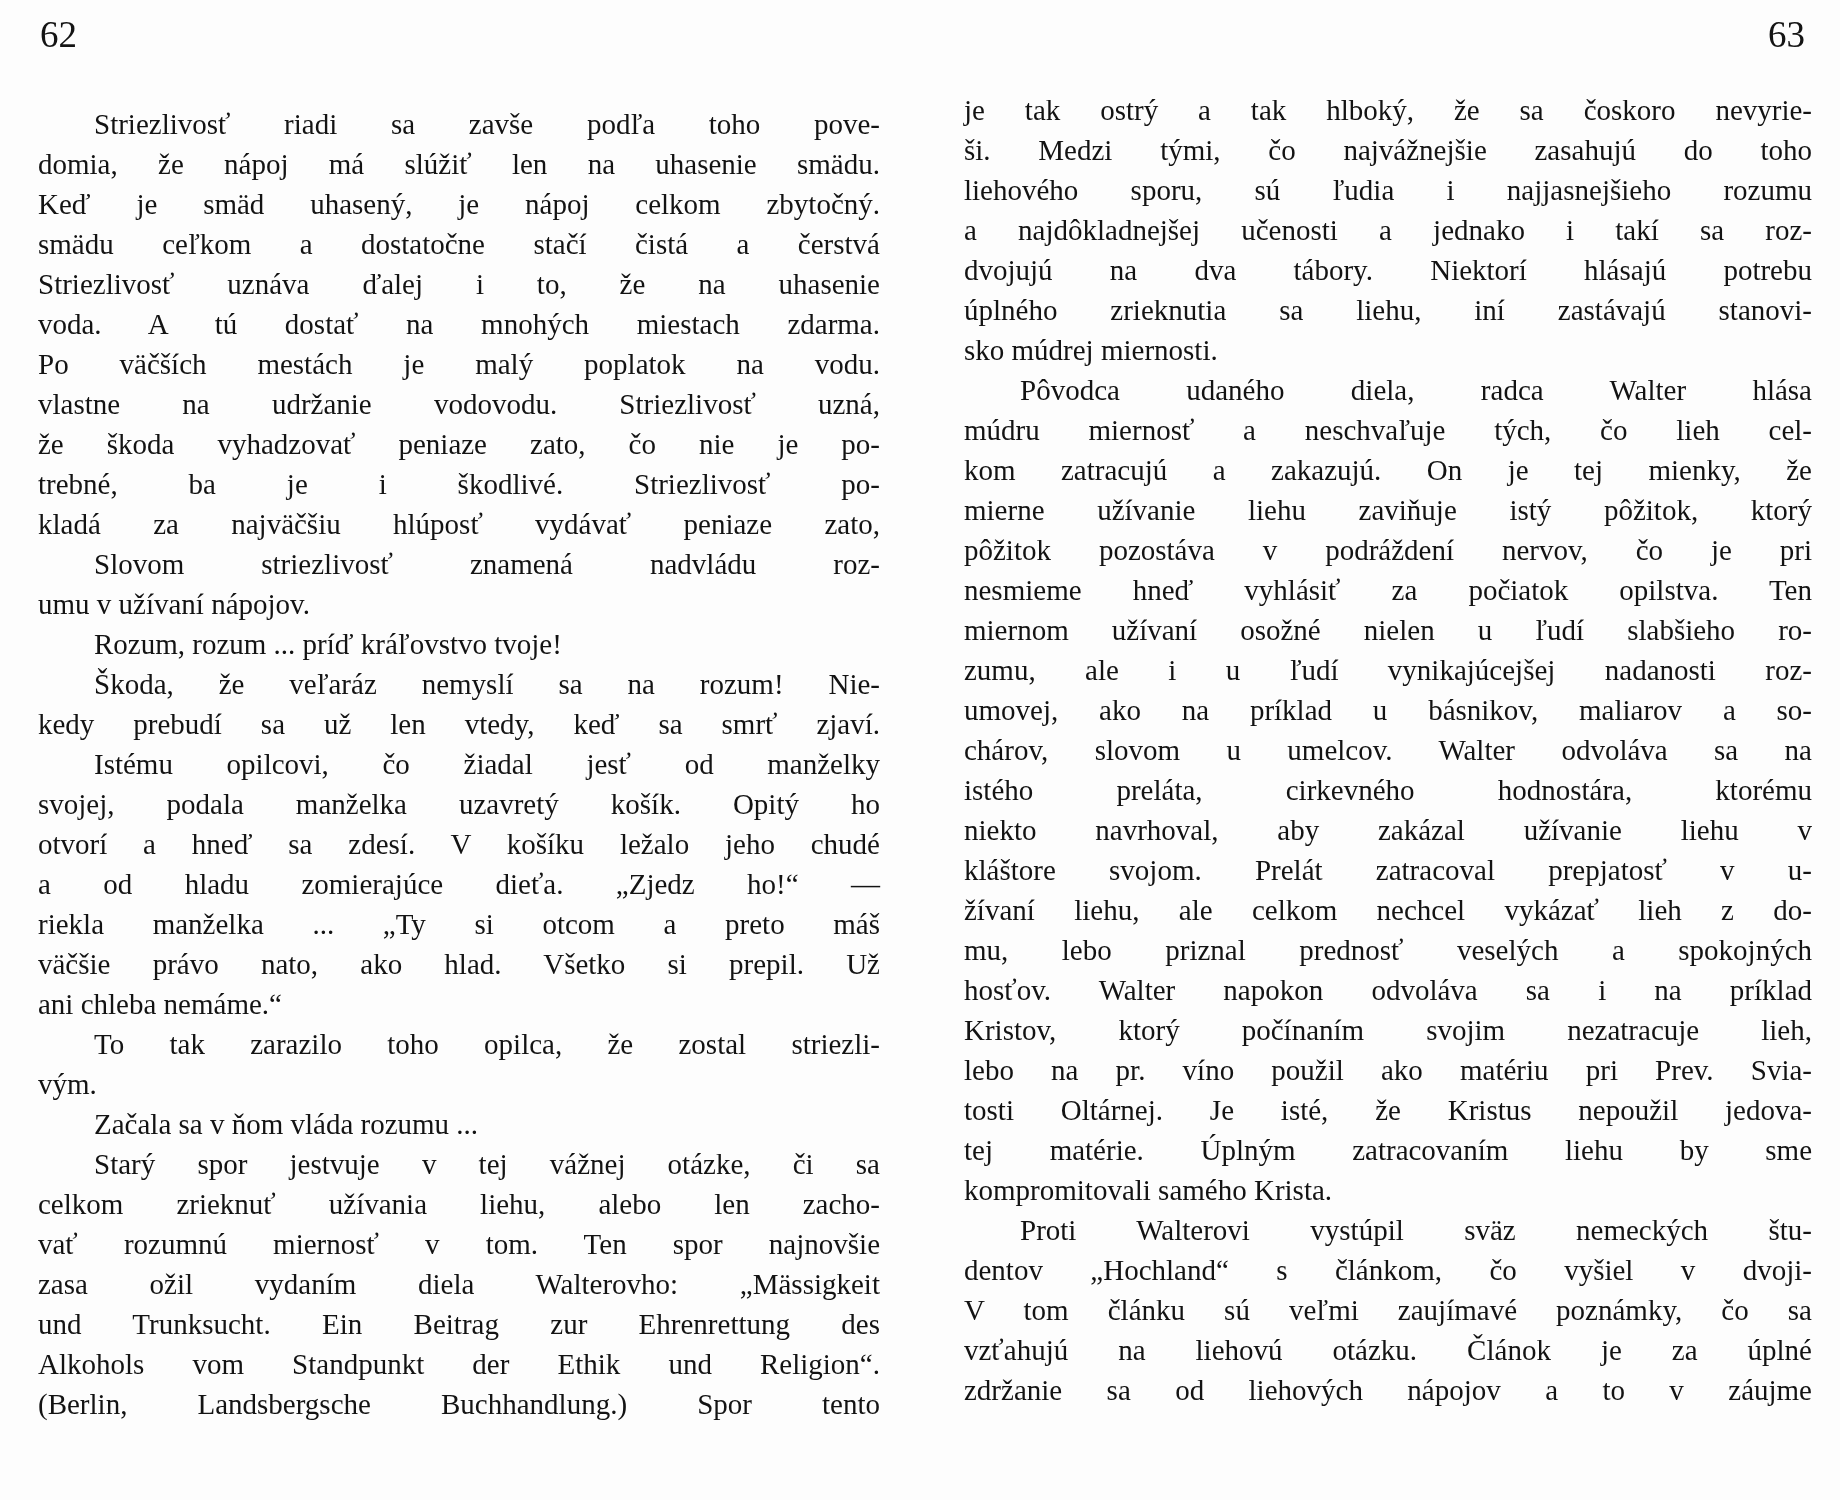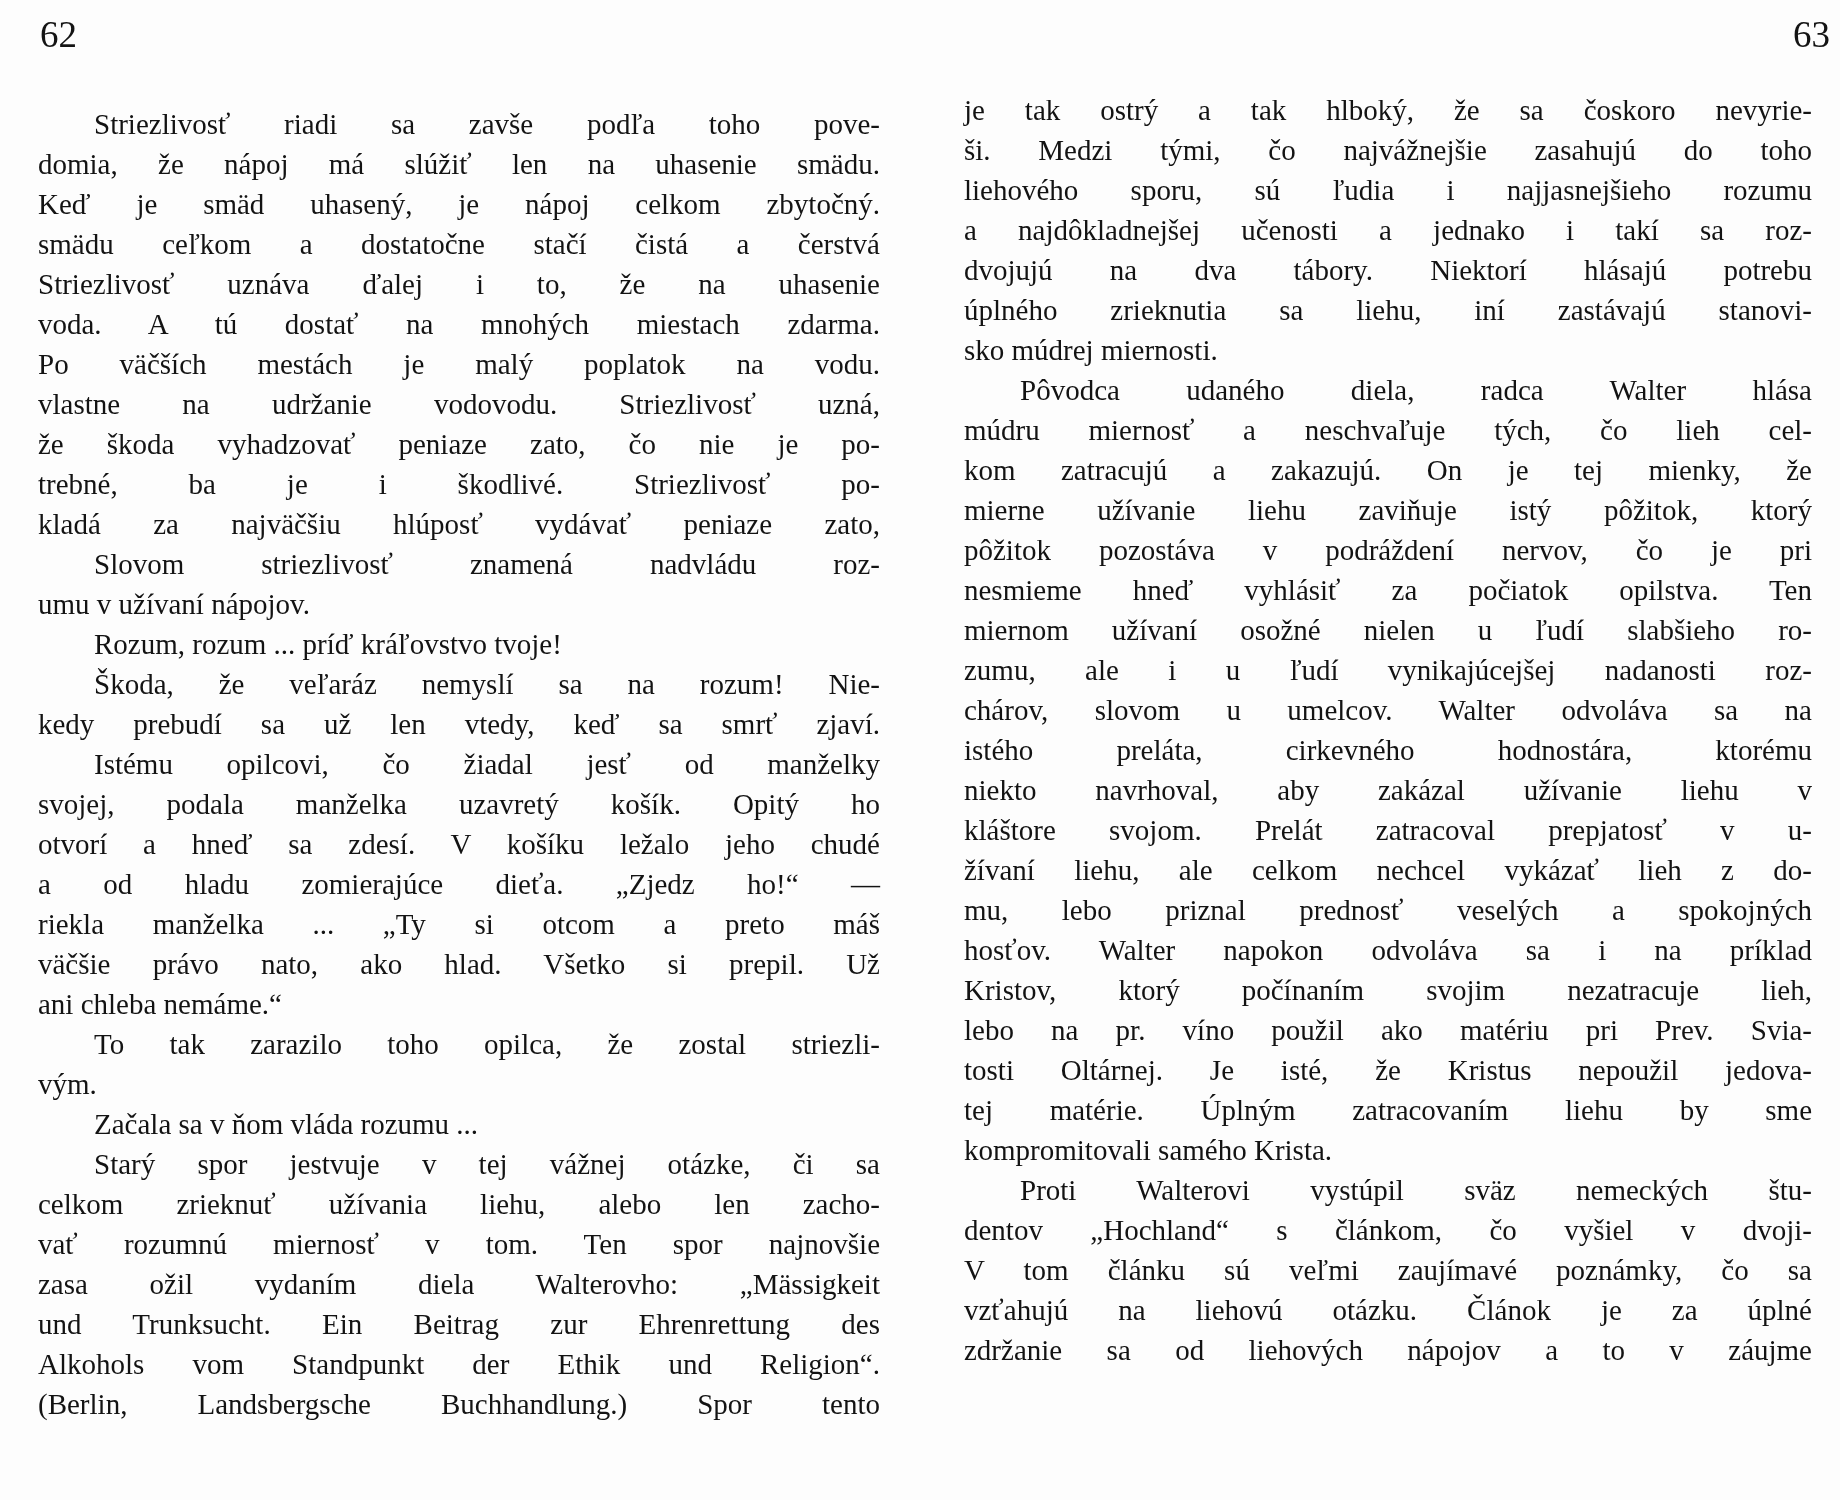--- a/index.html
+++ b/index.html
@@ -29,21 +29,21 @@
   .page-right { left: 920px; }
 
   .pageno {
     position: absolute;
     top: 14px;
     font-size: 37px;
     line-height: 42px;
     color: #141414;
   }
   .pageno-left  { left: 40px; }
-  .pageno-right { right: 10px; }
+  .pageno-right { right: 35px; }
 
   .column {
     position: absolute;
     top: 90px;
   }
   .page-left  .column { left: 38px;  width: 842px; margin-top: 14px; }
   .page-right .column { left: 44px;  width: 848px; }
 
   .para { margin: 0; padding: 0; }
 
@@ -131,20 +131,21 @@
         </div>
         <div class="para">
           <div class="line indent">Pôvodca udaného diela, radca Walter  hlása</div>
           <div class="line">múdru miernosť a neschvaľuje tých, čo lieh cel-</div>
           <div class="line">kom zatracujú a zakazujú. On je tej mienky, že</div>
           <div class="line">mierne užívanie liehu zaviňuje istý pôžitok, ktorý</div>
           <div class="line">pôžitok pozostáva v podráždení nervov, čo je pri</div>
           <div class="line">nesmieme hneď vyhlásiť za počiatok opilstva. Ten</div>
           <div class="line">miernom užívaní osožné nielen u ľudí slabšieho ro-</div>
           <div class="line">zumu, ale i u ľudí vynikajúcejšej nadanosti roz-</div>
+          <div class="line">umovej, ako na príklad u básnikov, maliarov a so-</div>
           <div class="line">chárov, slovom u umelcov. Walter odvoláva sa na</div>
           <div class="line">istého preláta, cirkevného hodnostára,  ktorému</div>
           <div class="line">niekto navrhoval, aby zakázal užívanie liehu v</div>
           <div class="line">kláštore svojom. Prelát zatracoval prepjatosť v u-</div>
           <div class="line">žívaní liehu, ale celkom nechcel vykázať lieh z do-</div>
           <div class="line">mu, lebo priznal prednosť veselých a spokojných</div>
           <div class="line">hosťov. Walter napokon odvoláva sa i na príklad</div>
           <div class="line">Kristov, ktorý počínaním svojim nezatracuje lieh,</div>
           <div class="line">lebo na pr. víno použil ako matériu pri Prev. Svia-</div>
           <div class="line">tosti Oltárnej. Je isté, že Kristus nepoužil jedova-</div>

